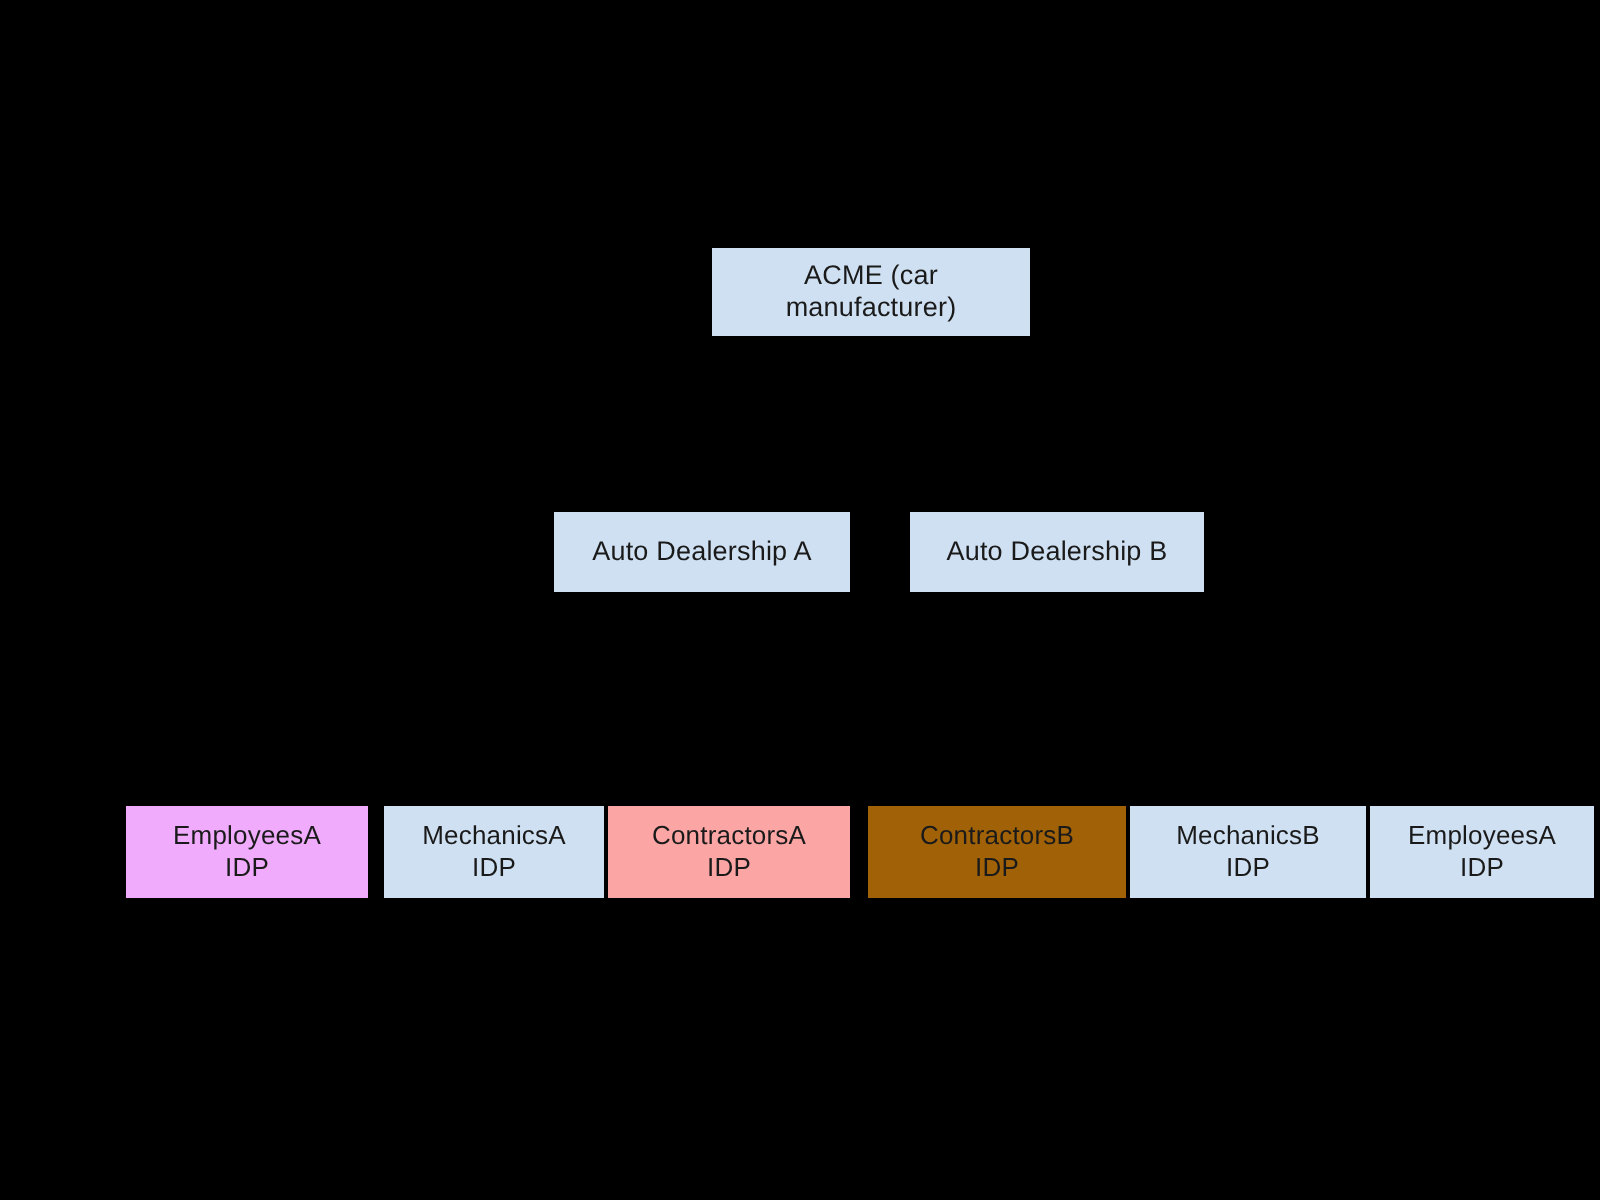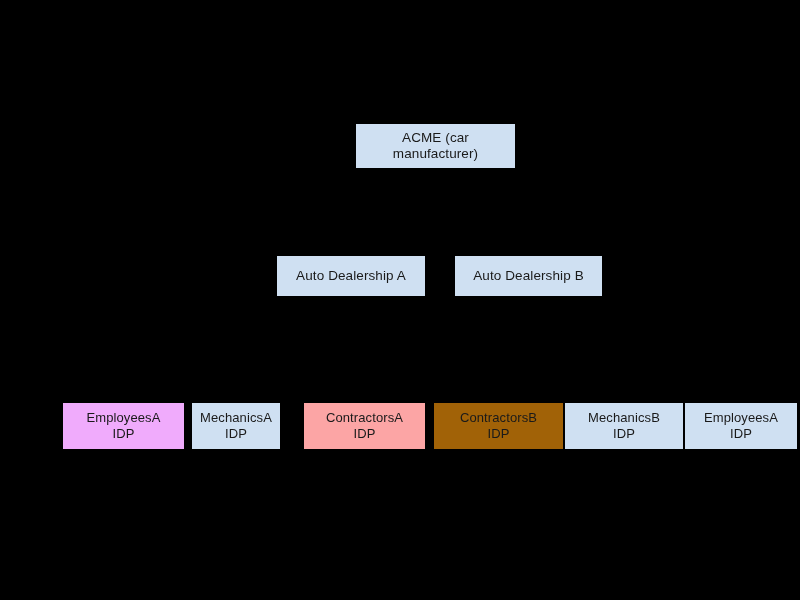--- a/index.html
+++ b/index.html
@@ -58,21 +58,21 @@
   <div class="node node-root" style="left: 356px; top: 124px; width: 159px; height: 44px; background: rgb(207, 224, 242); color: rgb(26, 26, 26);">ACME (car
 manufacturer)</div>
 
   <div class="node node-tier2" style="left: 455px; top: 256px; width: 147px; height: 40px; background: rgb(207, 224, 242); color: rgb(26, 26, 26);">Auto Dealership B</div>
 
   <div class="node node-tier2" style="left: 277px; top: 256px; width: 148px; height: 40px; background: rgb(207, 224, 242); color: rgb(26, 26, 26);">Auto Dealership A</div>
 
   <div class="node node-tier3" style="left: 63px; top: 403px; width: 121px; height: 46px; background: #f0abfc; color: rgb(26, 26, 26);">EmployeesA
 IDP</div>
 
-  <div class="node node-tier3" style="left: 192px; top: 403px; width: 88px; height: 46px; background: rgb(207, 224, 242); color: rgb(26, 26, 26);">MechanicsA
+  <div class="node node-tier3" style="left: 192px; top: 403px; width: 110px; height: 46px; background: rgb(207, 224, 242); color: rgb(26, 26, 26);">MechanicsA
 IDP</div>
 
   <div class="node node-tier3" style="left: 304px; top: 403px; width: 121px; height: 46px; background: #fca5a5; color: rgb(26, 26, 26);">ContractorsA
 IDP</div>
 
   <div class="node node-tier3" style="left: 434px; top: 403px; width: 129px; height: 46px; background: #a16207; color: rgb(26, 26, 26);">ContractorsB
 IDP</div>
 
   <div class="node node-tier3" style="left: 565px; top: 403px; width: 118px; height: 46px; background: rgb(207, 224, 242); color: rgb(26, 26, 26);">MechanicsB
 IDP</div>

